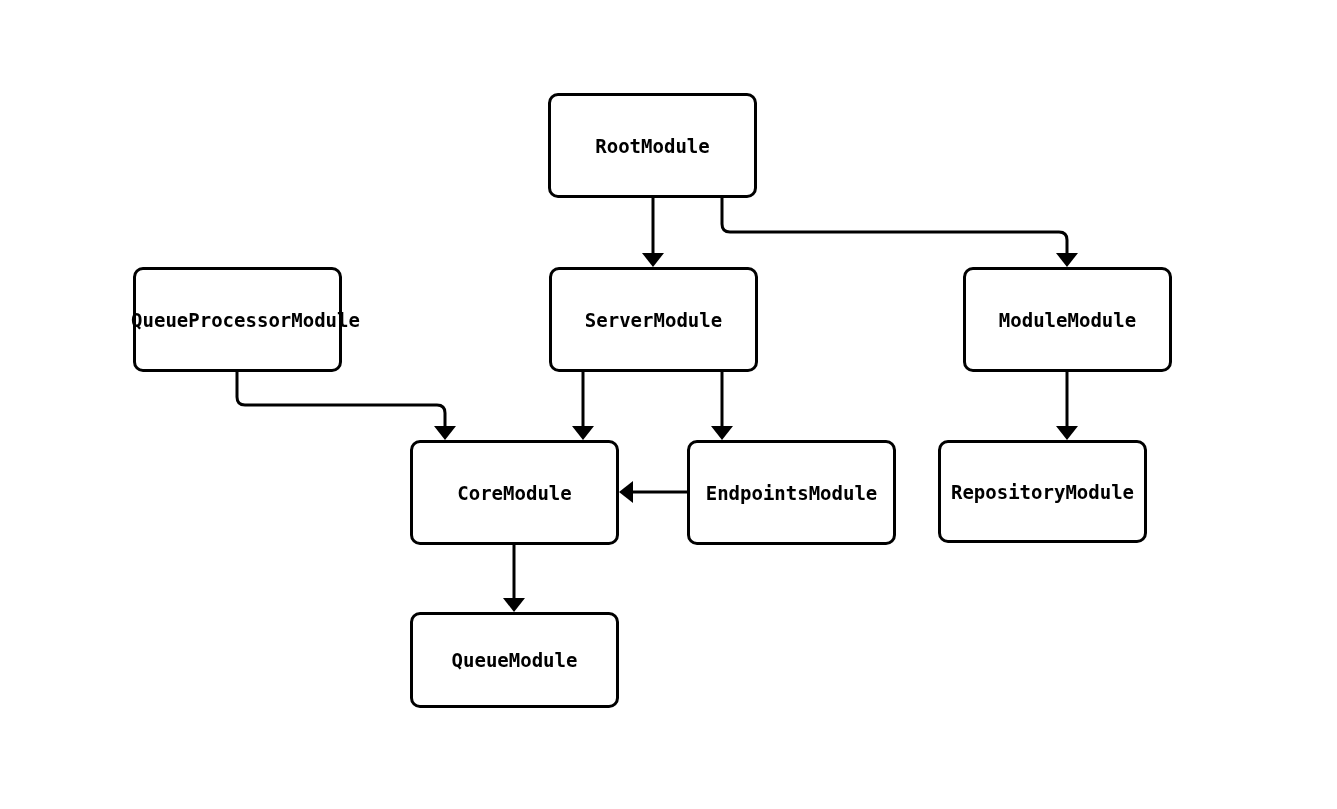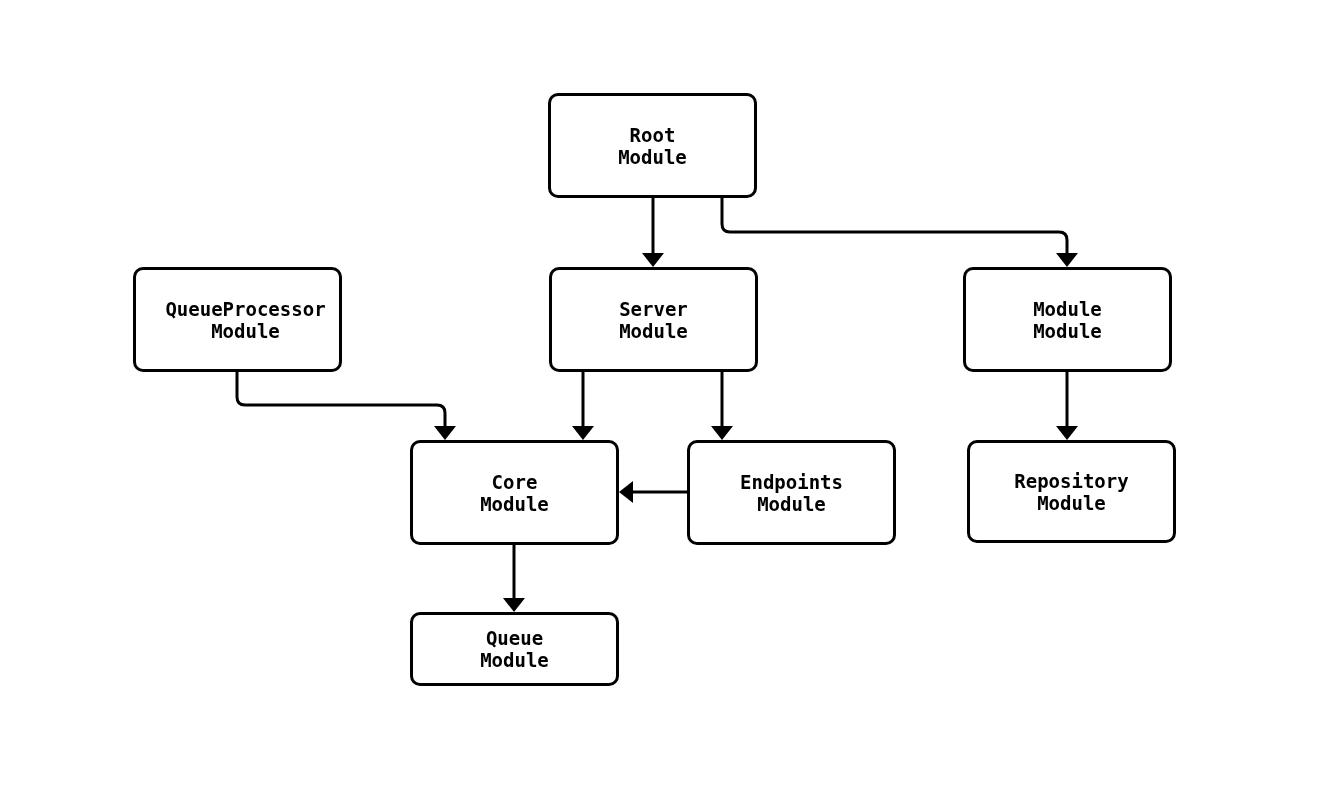--- a/index.html
+++ b/index.html
@@ -33,21 +33,21 @@
   }
   .node {
     position: absolute;
     width: 209px;
     height: 105px;
     box-sizing: border-box;
     background: #ffffff;
     border: 3px solid #000000;
     border-radius: 10px;
     display: flex;
-    flex-direction: column;
+    flex-direction: row;
     align-items: center;
     justify-content: center;
     text-align: center;
     font-weight: bold;
     font-size: 19px;
     line-height: 22px;
     color: #000000;
   }
 </style>
 </head>
@@ -121,23 +121,23 @@
   <div class="node" style="left:410px; top:440px;align-items:center;">
     <span>Core</span>
     <span>Module</span>
   </div>
 
   <div class="node" style="left:687px; top:440px;">
     <span>Endpoints</span>
     <span>Module</span>
   </div>
 
-  <div class="node" style="left:967px; top:440px; height:103px;">
+  <div class="node" style="left:938px; top:440px; height:103px;">
     <span>Repository</span>
     <span>Module</span>
   </div>
 
-  <div class="node" style="left:410px; top:612px; height:74px;">
+  <div class="node" style="left:410px; top:612px; height:96px;">
     <span>Queue</span>
     <span>Module</span>
   </div>
 
 </div>
 
 </body></html>

